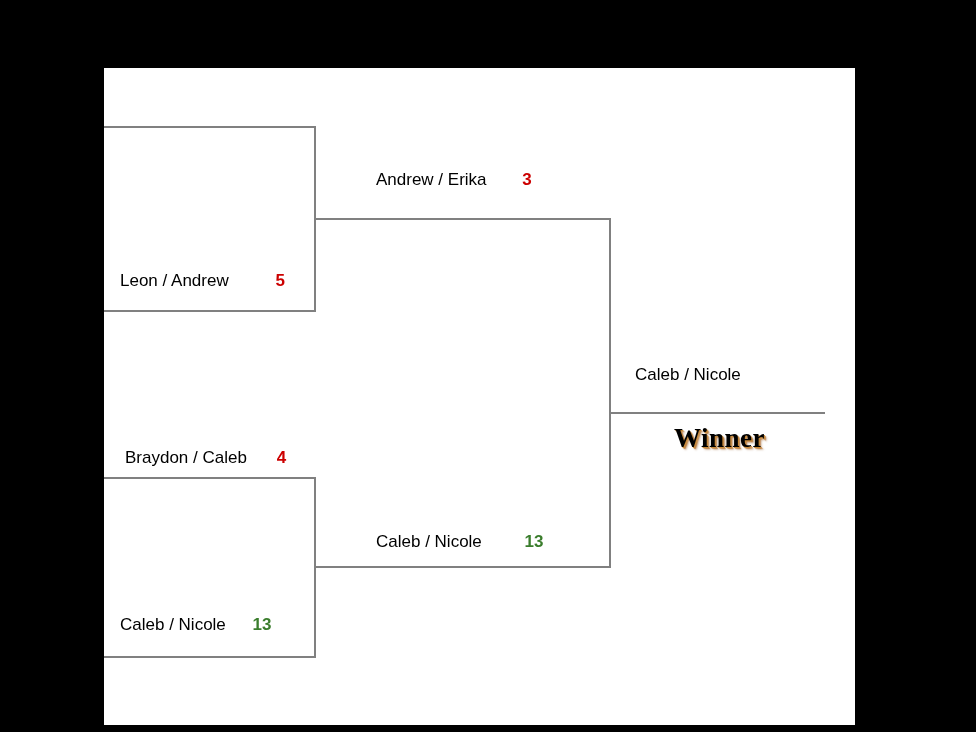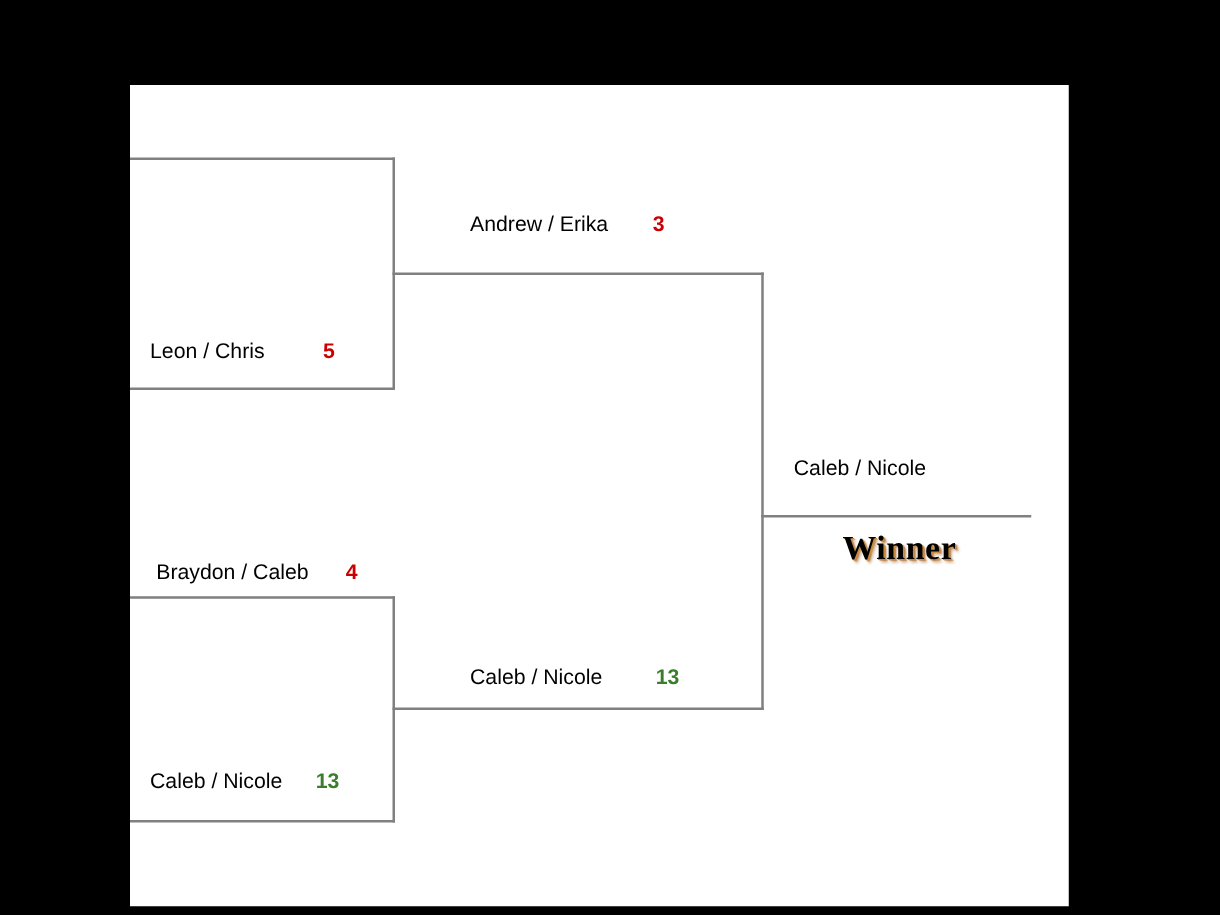--- a/index.html
+++ b/index.html
@@ -89,21 +89,21 @@
     <div class="line h" style="left:0px; top:58px; width:212px;"></div>
 
     <div class="line v" style="left:210px; top:58px; height:186px;"></div>
 
     <div class="line h" style="left:0px; top:242px; width:212px;"></div>
 
     <div class="line h" style="left:210px; top:150px; width:297px;"></div>
 
 
     <div class="slot" style="left:16px; top:203px;">
-      <span class="team">Leon / Chris</span>
+      <span class="team">Leon / Andrew</span>
       <span class="score lose" style="margin-left:42px;">5</span>
     </div>
 
     <div class="line h" style="left:0px; top:409px; width:212px;"></div>
     <div class="line v" style="left:210px; top:409px; height:181px;"></div>
     <div class="line h" style="left:0px; top:588px; width:212px;"></div>
     <div class="line h" style="left:210px; top:498px; width:297px;"></div>
 
     <div class="slot" style="left:21px; top:380px;">
       <span class="team">Braydon / Caleb</span>

